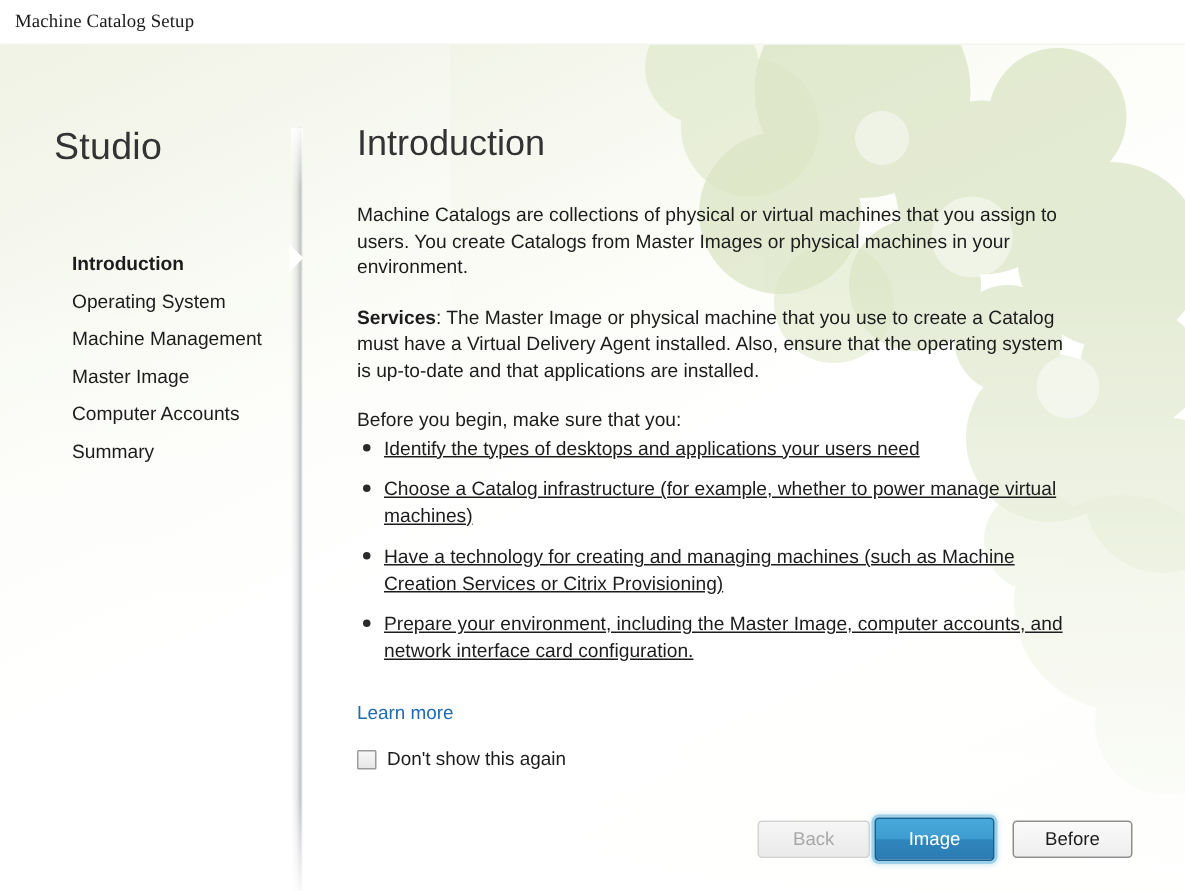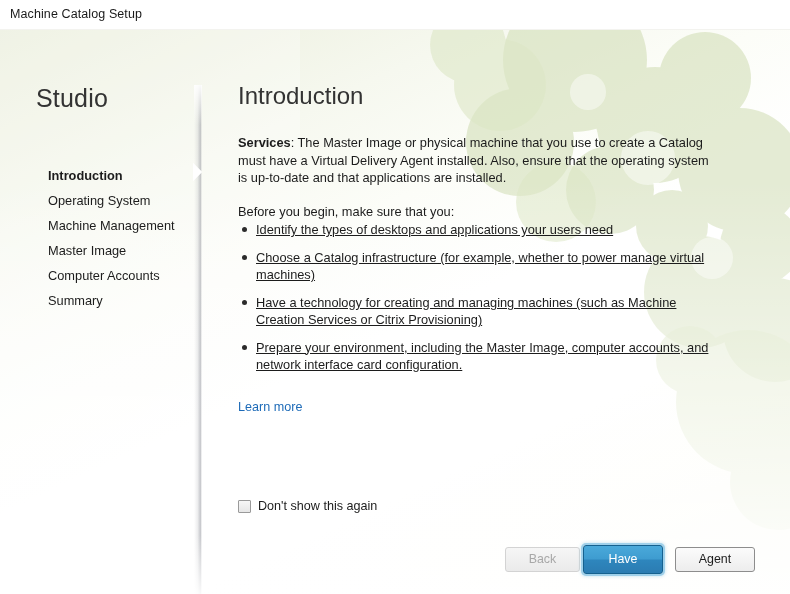--- a/index.html
+++ b/index.html
@@ -26,20 +26,21 @@
     background: #ffffff;
     border-bottom: 1px solid #f3f3ef;
   }
   .titlebar-text {
     position: absolute;
     left: 10px; top: 7px;
     font-size: 12.5px;
     color: #1a1a1a;
     letter-spacing: 0.1px;
     white-space: nowrap;
+    font-family: Liberation Serif, serif;
   }
 
   
   .wizard {
     position: absolute;
     left: 0; top: 30px;
     width: 790px; height: 564px;
     overflow: hidden;
     background:
       linear-gradient(155deg,
@@ -323,20 +324,21 @@
     <div class="divider-fadetop"></div>
     <div class="divider-fadebot"></div>
     <div class="notch"></div>
 
     <div class="content">
 
       <div class="page-title">Introduction</div>
 
       <div class="body-area">
 
+        <p class="para">Machine Catalogs are collections of physical or virtual machines that you assign to users. You create Catalogs from Master Images or physical machines in your environment.</p>
 
         <p class="para"><b>Services</b><span>: The Master Image or physical machine that you use to create a Catalog must have a Virtual Delivery Agent installed. Also, ensure that the operating system is up-to-date and that applications are installed.</span></p>
 
         <p class="lead">Before you begin, make sure that you:</p>
 
         <ul class="checklist">
           <li>Identify the types of desktops and applications your users need</li>
           <li>Choose a Catalog infrastructure (for example, whether to power manage virtual machines)</li>
           <li>Have a technology for creating and managing machines (such as Machine Creation Services or Citrix Provisioning)</li>
           <li>Prepare your environment, including the Master Image, computer accounts, and network interface card configuration.</li>
@@ -345,19 +347,19 @@
         <a class="learn-more" href="#">Learn more</a>
       </div>
 
       <div class="dontshow">
         <span class="cbox"></span>
         <span class="cbox-label">Don't show this again</span>
       </div>
 
       <div class="footer">
         <div class="btn btn-back">Back</div>
-        <div class="btn btn-next">Have</div>
-        <div class="btn btn-cancel">Agent</div>
+        <div class="btn btn-next">Image</div>
+        <div class="btn btn-cancel">Before</div>
       </div>
 
     </div>
   </div>
 </div>
 
 </body></html>

